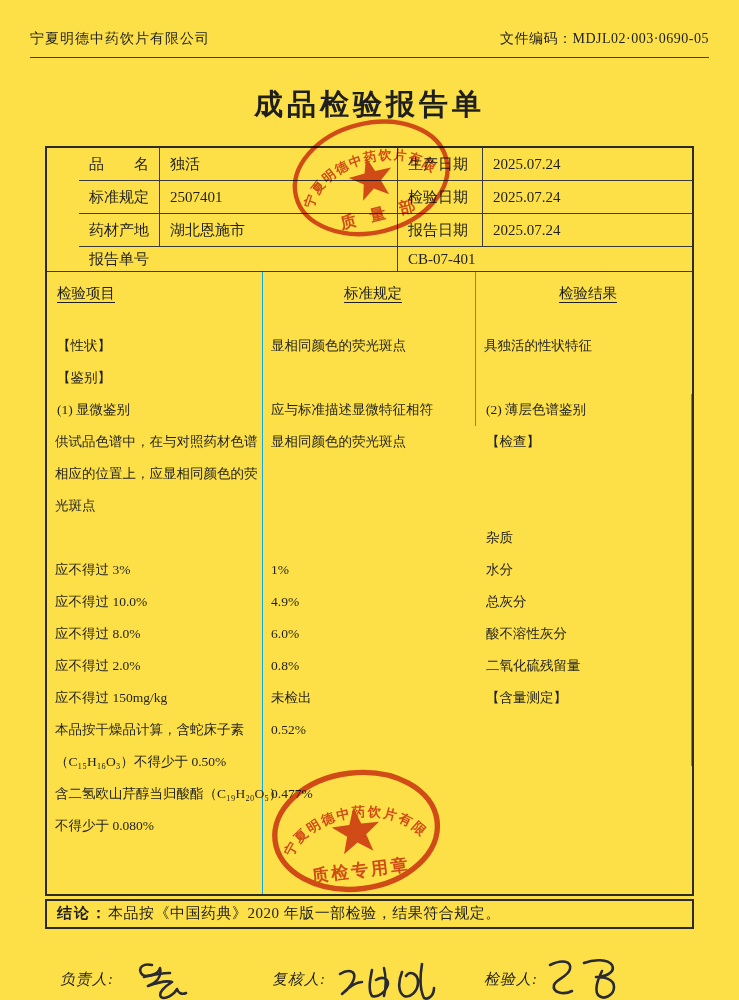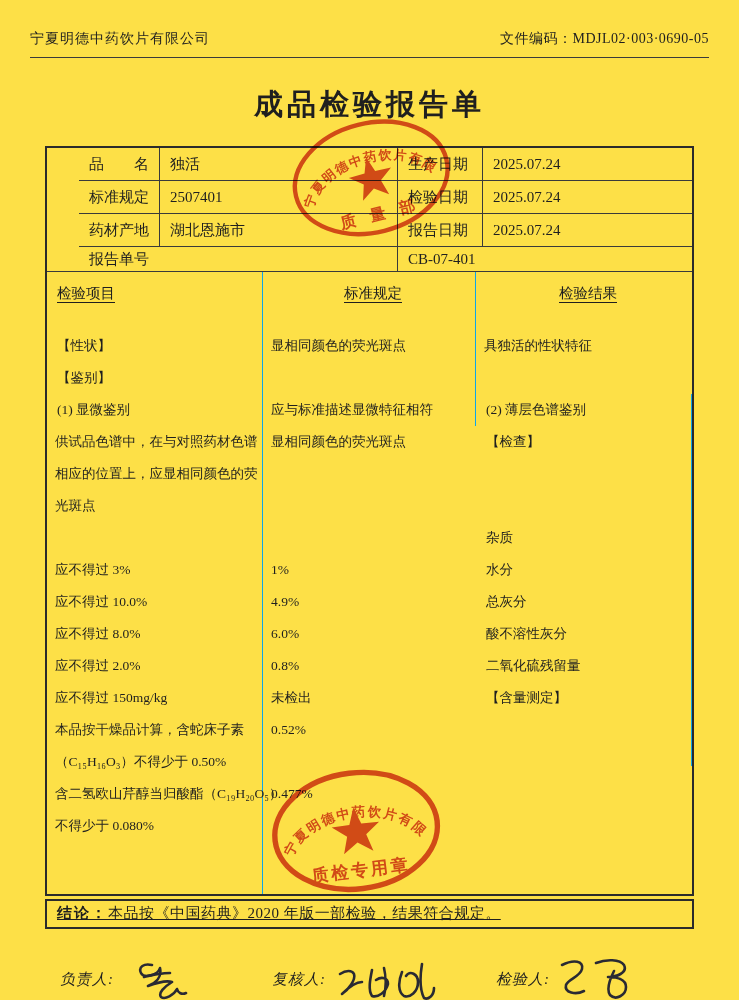--- a/index.html
+++ b/index.html
@@ -48,21 +48,21 @@
     font-size: 14.5px;
   }
   .main .mhead.c1 { justify-content: flex-start; }
   .main .mhead span { text-decoration: underline; text-underline-offset: 4px; }
   .main .spacer { height: 16px; }
   .main .filler { height: 52px; }
   .line { height: 32px; line-height: 32px; white-space: nowrap; }
   
   .conclusion {
     margin: 3px 45px 0 45px; border: 2px solid #2b2b2b;
-    padding: 3px 10px 4px 10px; font-size: 15px; letter-spacing: 0.5px; text-decoration: underline;
+    padding: 3px 10px 4px 10px; font-size: 15px; letter-spacing: 0.5px;
   }
   .conclusion b { letter-spacing: 2px; }
   
   .sigrow {
     margin: 22px 45px 0 60px;
     display: flex; align-items: center; font-size: 15px;
   }
   .sigrow .lbl { white-space: nowrap; letter-spacing: 1px; font-style: italic; }
   .sigrow svg { display: block; }
   .sig { stroke: #2a2a33; stroke-width: 2.6; fill: none;
@@ -244,21 +244,21 @@
     <svg width="120" height="52" viewBox="0 0 120 52">
       <path class="sig" d="M38,12 C30,10 24,14 27,20 C30,26 44,22 46,15 C48,24 42,30 34,33 C42,30 52,27 58,29 C50,34 44,40 47,44 C51,47 60,42 63,36 C64,40 68,42 72,40"></path>
       <path class="sig" d="M30,24 C36,22 50,20 56,20"></path>
     </svg>
     <span class="lbl" style="margin-left:38px">复核人:</span>
     <svg width="130" height="54" viewBox="0 0 130 54">
       <path class="sig" d="M14,22 C20,18 26,18 28,22 C30,28 22,38 16,42 C22,36 30,30 36,30"></path>
       <path class="sig" d="M46,18 C44,28 42,38 46,44 C52,46 60,40 62,32 C62,26 56,24 50,28 M58,16 C60,24 60,36 58,44"></path>
       <path class="sig" d="M76,20 C72,30 72,40 78,44 C84,46 92,40 92,30 C92,22 84,18 80,24 M96,12 C94,24 94,38 98,46 C102,48 108,44 108,36"></path>
     </svg>
-    <span class="lbl" style="margin-left:40px">检验人:</span>
+    <span class="lbl" style="margin-left:28px">检验人:</span>
     <svg width="104" height="56" viewBox="0 0 104 56">
       <path class="sig" d="M12,14 C24,8 34,10 32,18 C30,26 18,28 16,34 C14,42 26,44 34,40"></path>
       <path class="sig" d="M46,12 C56,8 70,8 74,14 C78,22 66,26 58,26 C66,26 76,28 76,36 C76,44 66,50 60,44 C56,38 60,28 64,20"></path>
     </svg>
   </div>
 
   <svg class="stamp stamp-top" viewBox="0 0 200 150">
     <ellipse cx="100" cy="76" rx="88" ry="62" fill="none" stroke="#cf463f" stroke-width="5"></ellipse>
     <path id="arcA" d="M 27,96 A 75,50 0 0 1 173,96" fill="none"></path>
     <text font-size="14.5" fill="#cf463f" letter-spacing="2">

